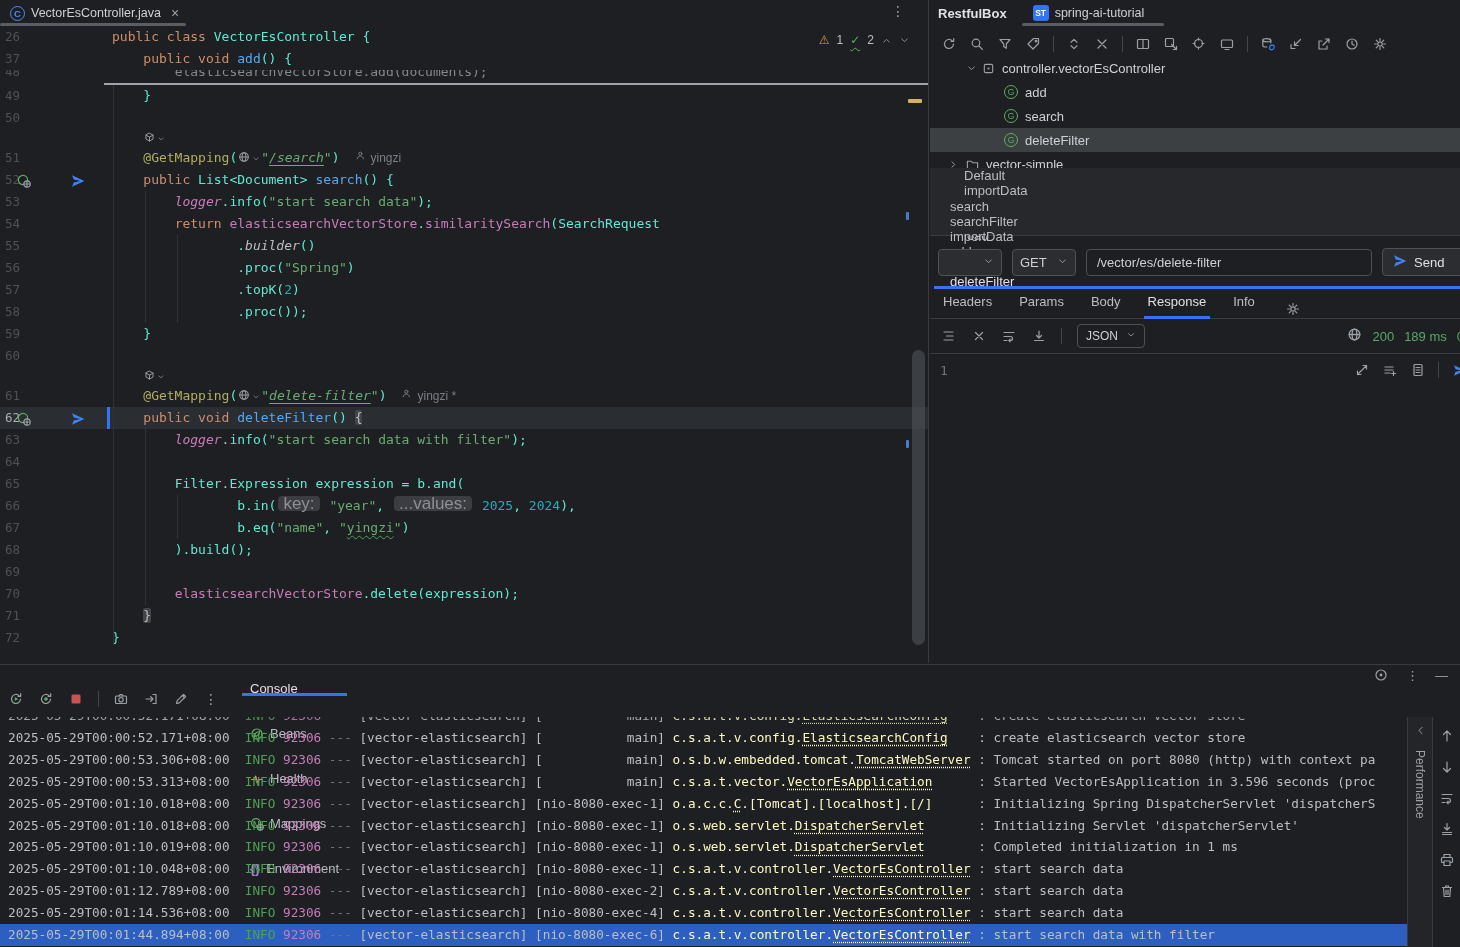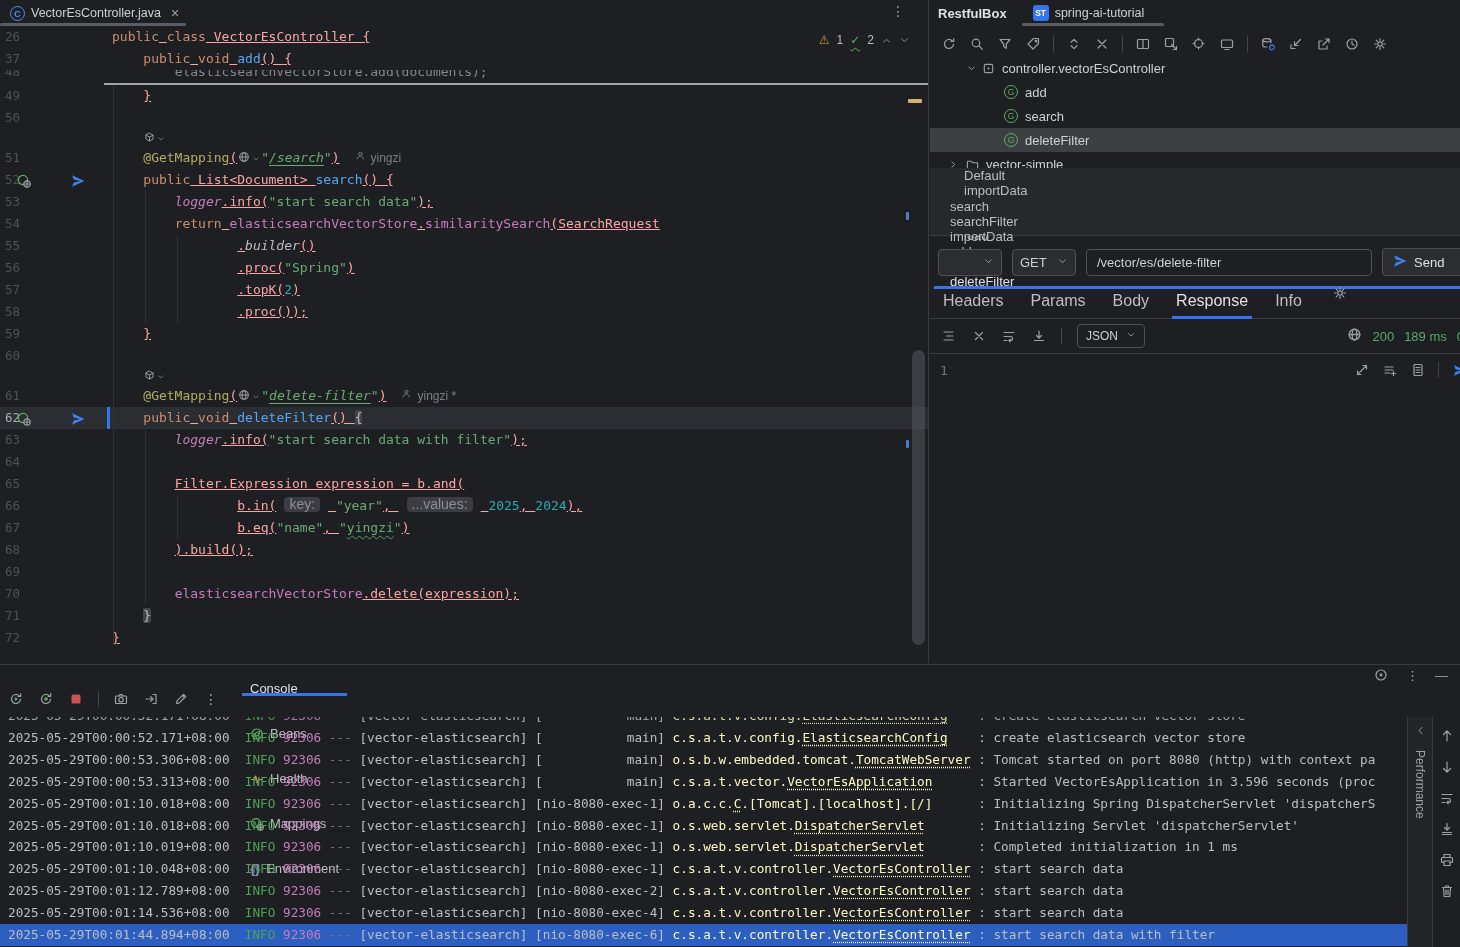--- a/index.html
+++ b/index.html
@@ -29,25 +29,25 @@
   .gut{width:112px;flex:none;position:relative;}
   .lnum{position:absolute;left:5px;color:#4e5157;font-size:12.5px;}
   .cur .lnum{color:#a9abb2;}
   .gut .api{position:absolute;left:17px;top:4px;}
   .gut .plane{position:absolute;left:71px;top:4px;}
   .caret{position:absolute;left:107px;top:0;width:3px;height:22px;background:#3574f0;}
   .ctext{white-space:pre;}
   .k{color:#cf8e6d;} .d{color:#56a8f5;} .f{color:#c77dbb;} .fi{color:#c77dbb;font-style:italic;}
   .s{color:#6aab73;} .su{color:#6aab73;text-decoration:underline;text-underline-offset:3px;font-style:italic;}
   .sw{color:#6aab73;text-decoration:underline wavy #4f9e5b 1px;text-underline-offset:3px;}
-  .n2{color:#2aacb8;} .a{color:#b3ae60;} .t{color:#fca5a5;text-decoration:underline;} .it{font-style:italic;}
+  .n2{color:#2aacb8;} .a{color:#b3ae60;} .t{color:#5eead4;} .it{font-style:italic;}
   .dim{color:#85888e;}
   .bm{background:#43454a;border-radius:2px;}
-  .h{background:#3b3d42;color:#8c9097;border-radius:4px;padding:0 5px;font-size:14px;
-     font-family:"Liberation Sans",sans-serif;display:inline-block;line-height:15px;vertical-align:1px;margin:0 8px;}
+  .h{background:#3b3d42;color:#8c9097;border-radius:4px;padding:0 5px;font-size:17px;
+     font-family:"Liberation Sans",sans-serif;display:inline-block;line-height:15px;vertical-align:1px;margin:0 2px;}
   .author{color:#7a7e85;font-family:"Liberation Sans",sans-serif;font-size:12px;margin-left:16px;
      display:inline-flex;align-items:center;gap:4px;vertical-align:0;}
   .ganno,.gchev,.inlayic,.inlaychev{display:inline-flex;vertical-align:-1px;margin:0 1px;}
   .cliprow{height:13px;overflow:hidden;}
   .cliprow .crow{margin-top:-9px;}
   .sticky-divider{height:2px;background:#a1a3ab;margin-left:104px;}
   .guide{position:absolute;width:1px;background:#2f3237;}
   .sb-thumb{position:absolute;right:3px;top:350px;width:13px;height:295px;border-radius:7px;background:#54575c;opacity:.55;}
   .mark-warn{position:absolute;right:6px;top:99px;width:14px;height:3.5px;background:#d5b166;border-radius:1px;}
   .mark-info{position:absolute;right:19px;width:3px;height:8px;background:#4a7ccb;border-radius:1px;}
@@ -76,22 +76,22 @@
   .r-req{position:absolute;top:244px;left:0;right:0;height:36px;display:flex;align-items:center;gap:10px;padding:0 8px;}
   .selbox{height:27px;background:#2b2d30;border:1px solid #4e5157;border-radius:4px;display:flex;
     align-items:center;justify-content:space-between;padding:0 7px;color:#ced0d6;cursor:pointer;}
   .env{width:64px;justify-content:flex-end;}
   .met{width:64px;}
   .urlbox{flex:1;height:27px;border:1px solid #4e5157;border-radius:4px;background:#1e1f22;
     display:flex;align-items:center;padding:0 10px;color:#ced0d6;cursor:text;}
   .sendbtn{width:86px;height:28px;margin-right:-16px;flex:none;background:#2b2d30;border:1px solid #4e5157;
     border-radius:4px;display:flex;align-items:center;justify-content:flex-start;gap:7px;padding-left:10px;
     color:#dfe1e5;cursor:pointer;}
-  #req-tabs{position:absolute;top:284px;left:0;right:0;height:35px;display:flex;align-items:flex-start;gap:27px;
-    padding-left:13px;border-bottom:1px solid #393b40;color:#bcbec4;font-size:16px;}
+  #req-tabs{position:absolute;top:284px;left:0;right:0;height:35px;display:flex;align-items:flex-end;gap:27px;
+    padding-left:13px;border-bottom:1px solid #393b40;color:#bcbec4;font-size:13px;}
   #req-tabs .rqt{position:relative;height:100%;display:flex;align-items:center;cursor:pointer;}
   #req-tabs .rqt.active{color:#dfe1e5;}
   #req-tabs .rqt.active::after{content:"";position:absolute;left:-4px;right:-4px;bottom:-1px;height:3px;background:#3574f0;}
   .r-resptb{position:absolute;top:319px;left:0;right:0;height:34px;display:flex;align-items:center;gap:12px;padding:0 2px 0 10px;}
   .jsonsel{height:24px;border:1px solid #4e5157;border-radius:4px;display:flex;align-items:center;gap:8px;
     padding:0 8px;color:#ced0d6;font-size:12px;cursor:pointer;margin-left:2px;}
   .status{margin-left:auto;display:flex;align-items:center;gap:10px;color:#59a869;font-size:13px;margin-right:-6px;white-space:nowrap;}
   .r-respbody{position:absolute;top:353px;left:0;right:0;bottom:0;border-top:1px solid #393b40;
     font-family:"DejaVu Sans Mono",monospace;}
   .resp-ln{position:absolute;left:10px;top:9px;color:#6f737a;font-size:13px;}

